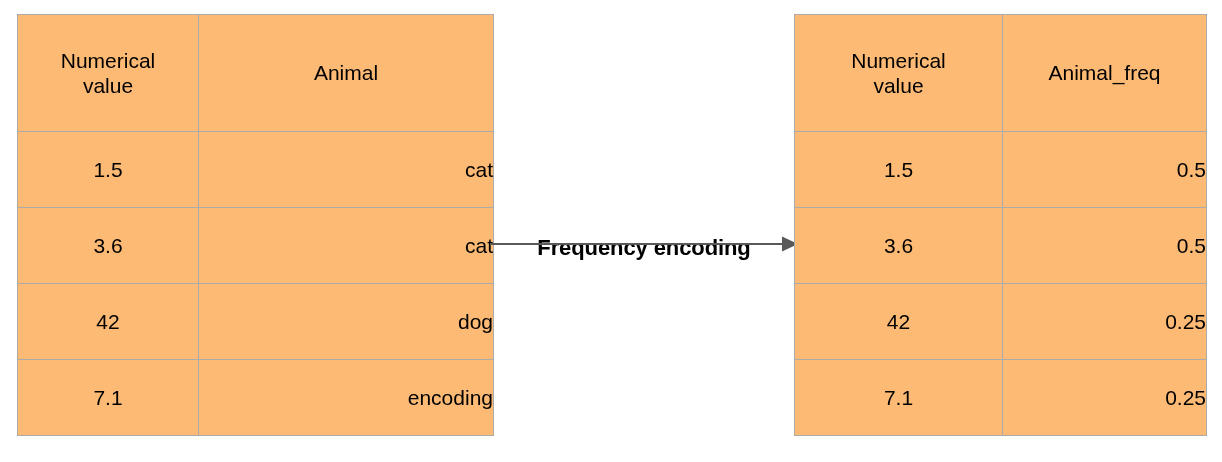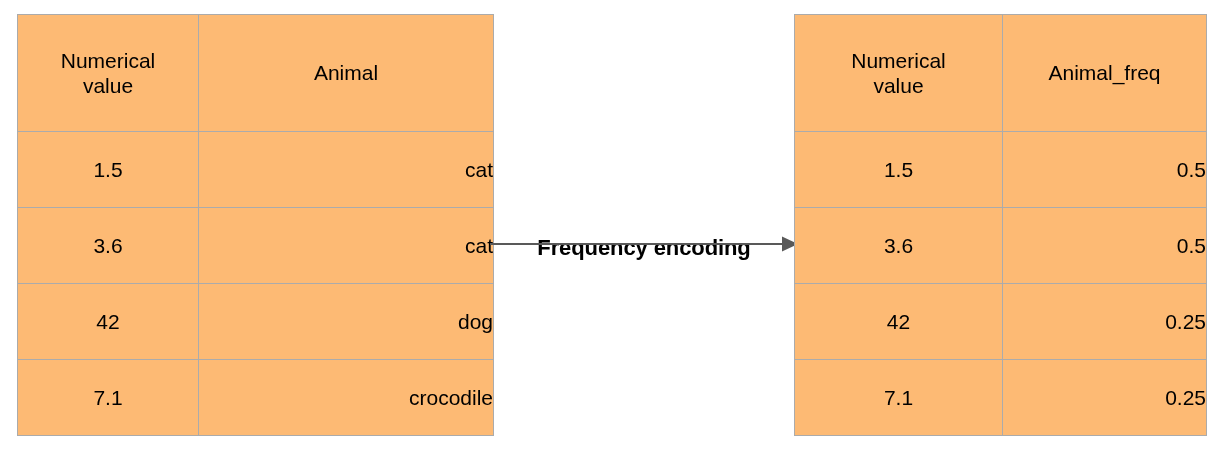--- a/index.html
+++ b/index.html
@@ -135,21 +135,21 @@
       <tr class="body-row">
         <td class="cell-center">3.6</td>
         <td class="cell-left">cat</td>
       </tr>
       <tr class="body-row">
         <td class="cell-center">42</td>
         <td class="cell-left">dog</td>
       </tr>
       <tr class="body-row">
         <td class="cell-center">7.1</td>
-        <td class="cell-left">crocodile</td>
+        <td class="cell-left">encoding</td>
       </tr>
     </tbody>
   </table>
 
   <div id="transform-group">
     <div id="transform-caption">Frequency encoding</div>
     <svg id="transform-arrow" viewBox="0 0 308 24" width="308" height="24" xmlns="http://www.w3.org/2000/svg">
       <line x1="0" y1="12" x2="292" y2="12" stroke="#595959" stroke-width="2.2"></line>
       <polygon points="292,4.5 308,12 292,19.5" fill="#595959"></polygon>
     </svg>

